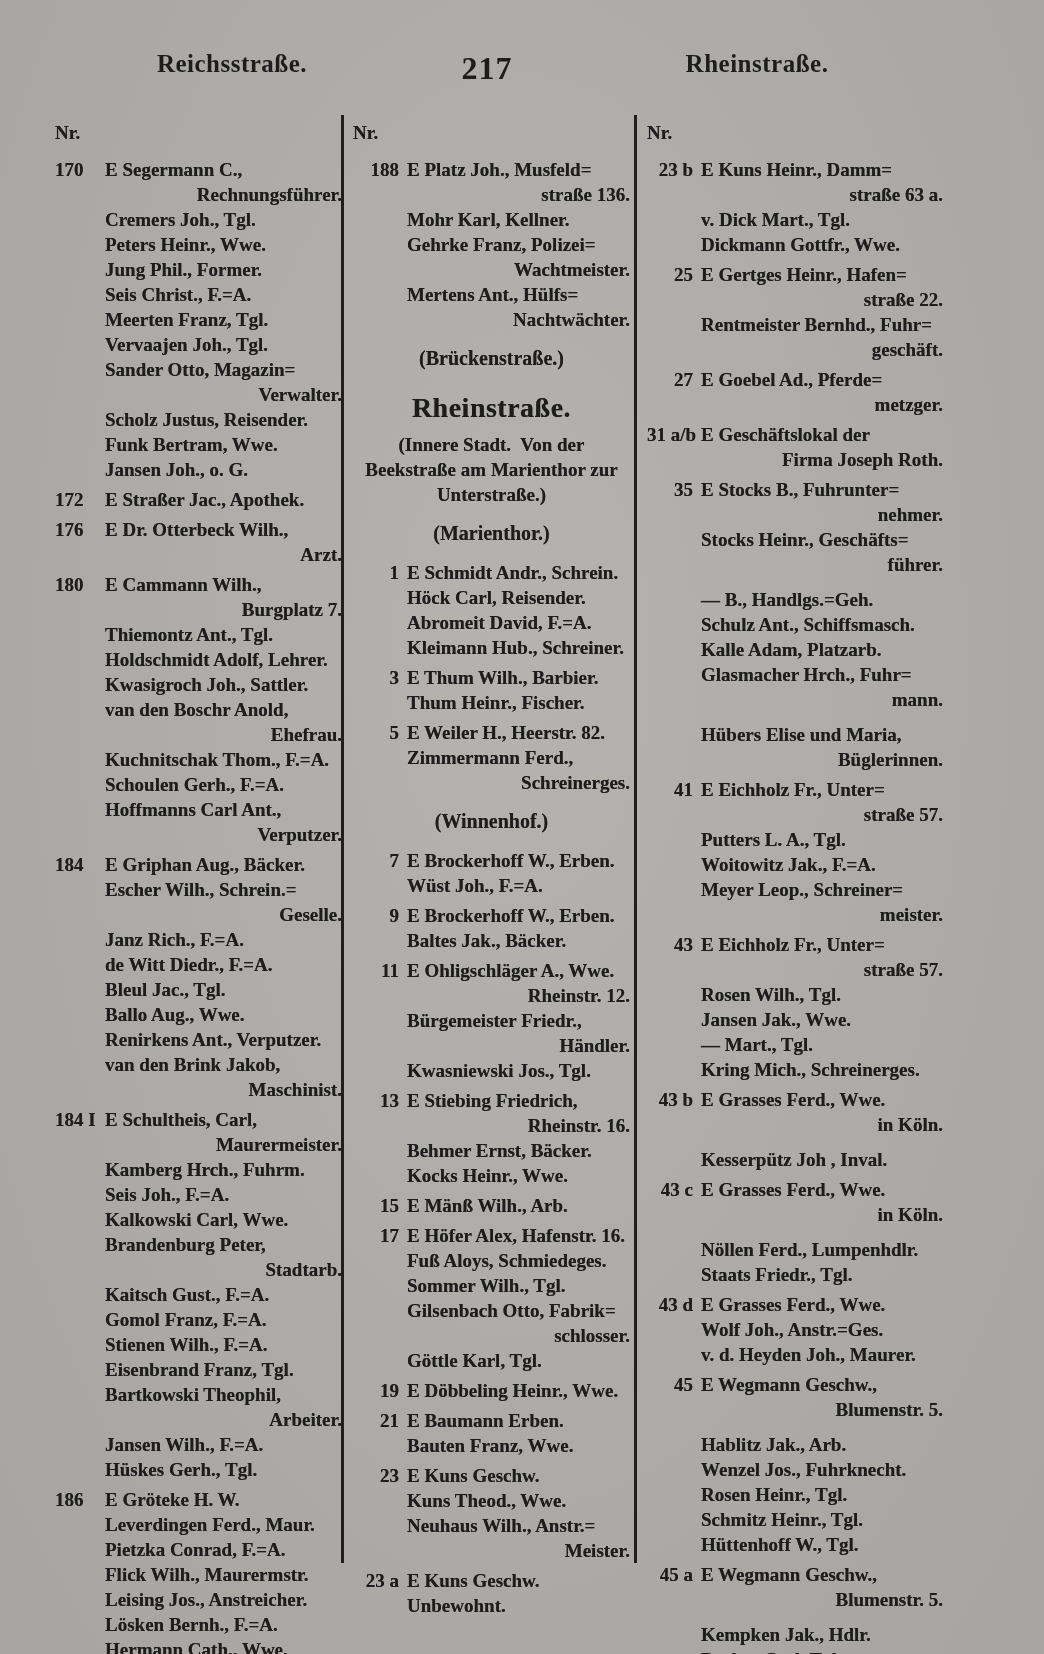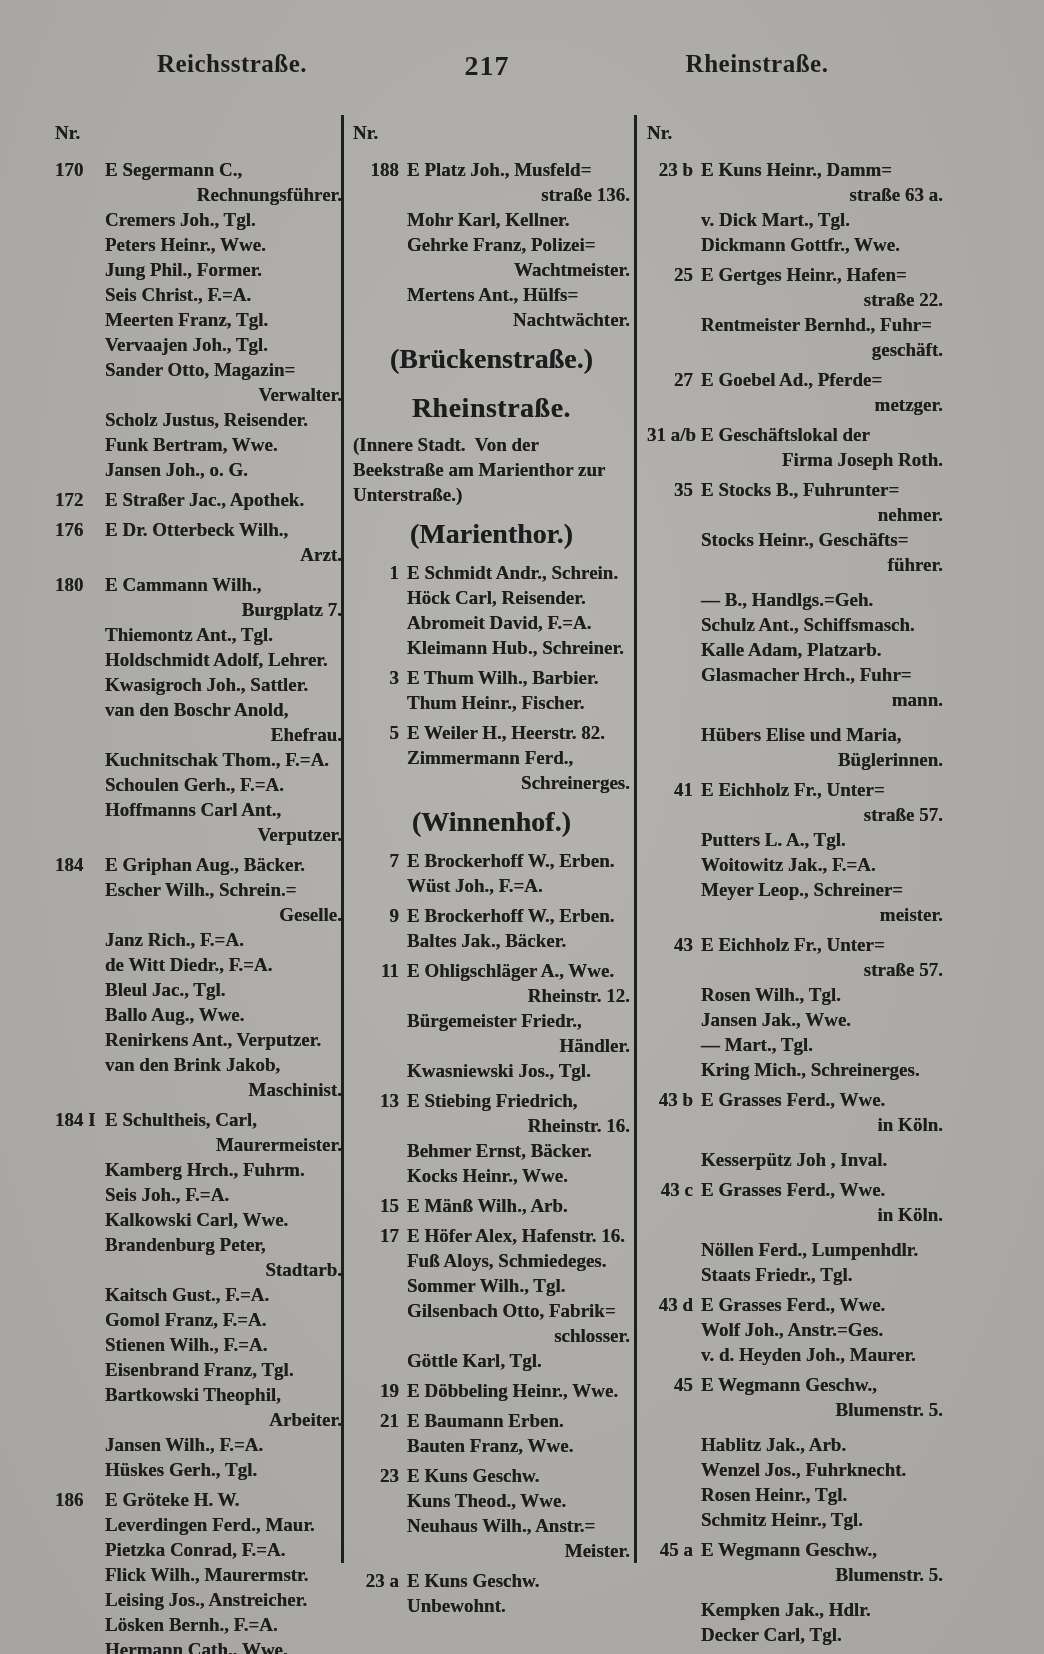--- a/index.html
+++ b/index.html
@@ -16,21 +16,21 @@
   .running-head {
     position: absolute;
     top: 50px;
     transform: translateX(-50%);
     font-size: 25px;
     font-weight: bold;
     letter-spacing: 0.5px;
     white-space: pre;
   }
   .rh-left  { left: 232px; }
-  .page-num { left: 487px; font-weight: bold; font-size: 28px; letter-spacing: 1px; }
+  .page-num { left: 487px; font-weight: bold; font-size: 32px; letter-spacing: 1px; }
   .rh-right { left: 757px; }
   .divider {
     position: absolute;
     top: 115px;
     width: 3px;
     height: 1448px;
     background: #1f1f1f;
   }
   .divider-1 { left: 341px; }
   .divider-2 { left: 634px; }
@@ -50,23 +50,23 @@
   }
   .nr { margin-bottom: 12px; }
   .e { display: flex; margin-top: 5px; }
   .hnum { flex: none; width: 50px; }
   .col-2 .hnum, .col-3 .hnum { width: 46px; text-align: right; padding-right: 8px; box-sizing: content-box; }
   .col-2 .e .etxt, .col-3 .e .etxt { flex: none; }
   .r { padding-left: 50px; }
   .col-2 .r, .col-3 .r { padding-left: 54px; }
   .w { padding-left: 80px; text-align: right; }
   .col-2 .w, .col-3 .w { padding-left: 84px; }
-  .note { text-align: center; margin: 14px 0; font-size: 28px; }
+  .note { text-align: center; margin: 14px 0; font-size: 20px; }
   .head { text-align: center; font-size: 28px; margin: 24px 0 12px; letter-spacing: 0.5px; }
-  .desc { text-align: left; font-size: 19px; }
+  .desc { text-align: center; font-size: 19px; }
   .gap { margin-top: 10px; }
 </style>
 </head>
 <body>
 
 <div class="page">
   <span class="running-head rh-left">Reichsstraße.</span>
   <span class="running-head page-num">217</span>
   <span class="running-head rh-right">Rheinstraße.</span>
 
@@ -236,18 +236,19 @@
       <div class="line r">Staats Friedr., Tgl.</div>
       <div class="line e"><span class="hnum">43 d</span><span class="etxt">E Grasses Ferd., Wwe.</span></div>
       <div class="line r">Wolf Joh., Anstr.=Ges.</div>
       <div class="line r">v. d. Heyden Joh., Maurer.</div>
       <div class="line e"><span class="hnum">45</span><span class="etxt">E Wegmann Geschw.,</span></div>
       <div class="line w">Blumenstr. 5.</div>
       <div class="line r gap">Hablitz Jak., Arb.</div>
       <div class="line r">Wenzel Jos., Fuhrknecht.</div>
       <div class="line r">Rosen Heinr., Tgl.</div>
       <div class="line r">Schmitz Heinr., Tgl.</div>
+      <div class="line r">Hüttenhoff W., Tgl.</div>
       <div class="line e"><span class="hnum">45 a</span><span class="etxt">E Wegmann Geschw.,</span></div>
       <div class="line w">Blumenstr. 5.</div>
       <div class="line r gap">Kempken Jak., Hdlr.</div>
       <div class="line r">Decker Carl, Tgl.</div>
     </div>
 </div>
 
 </body></html>

